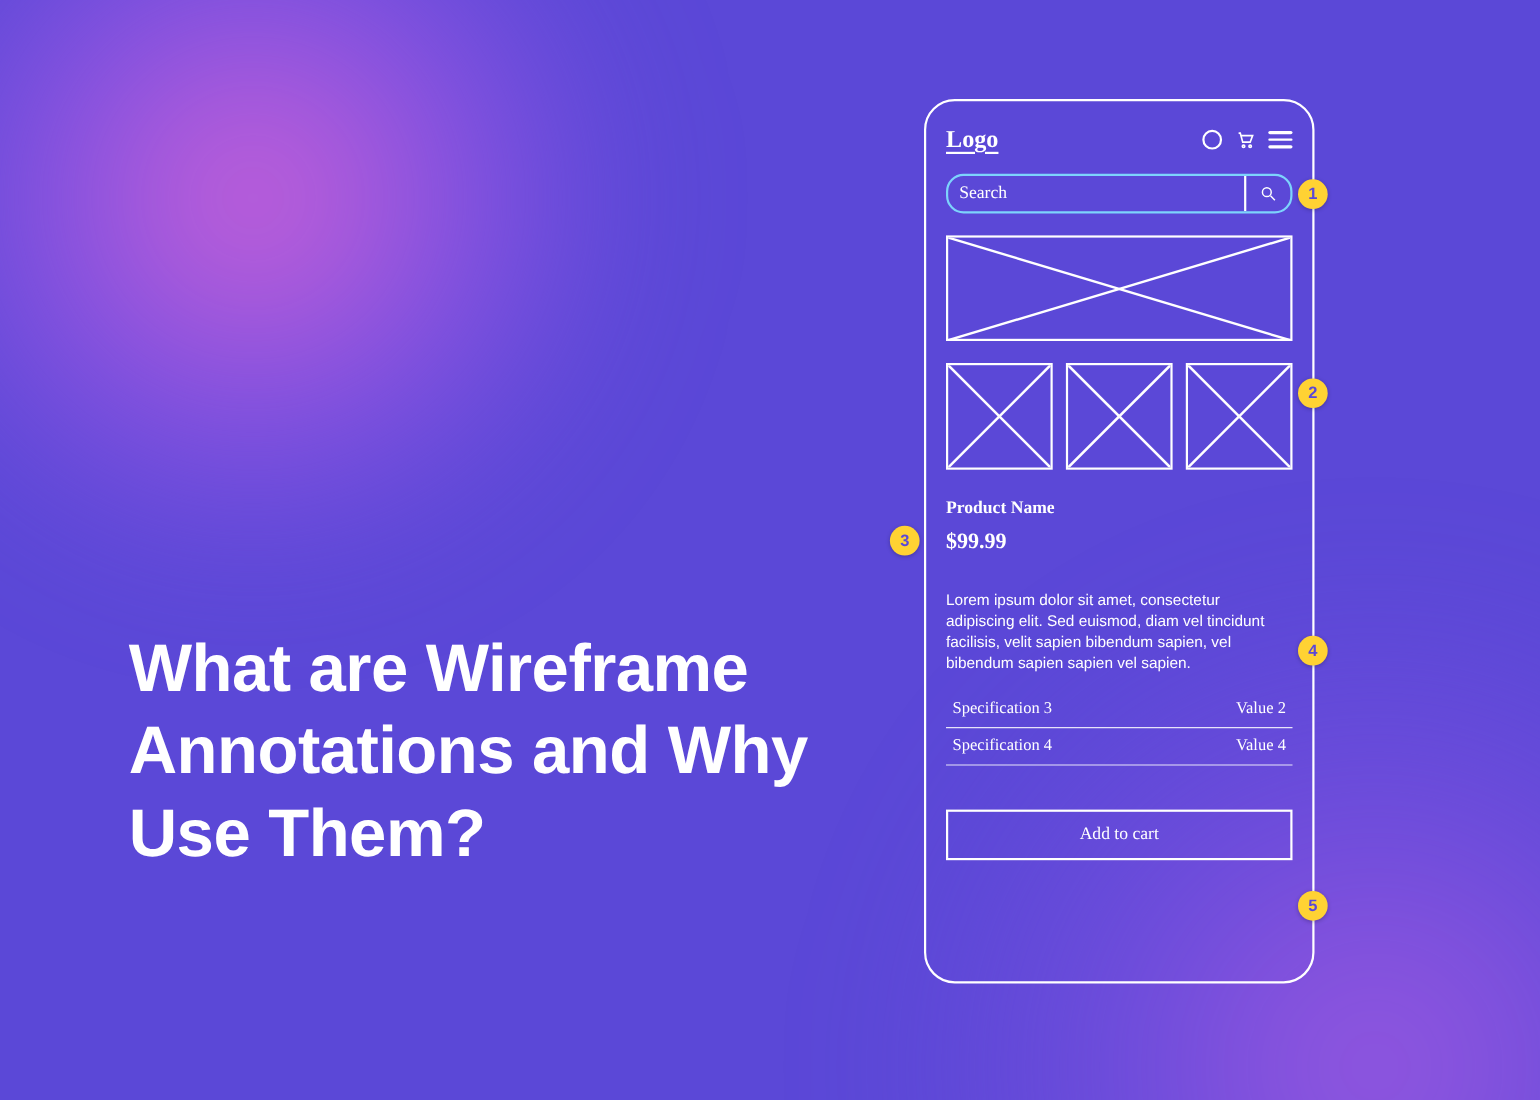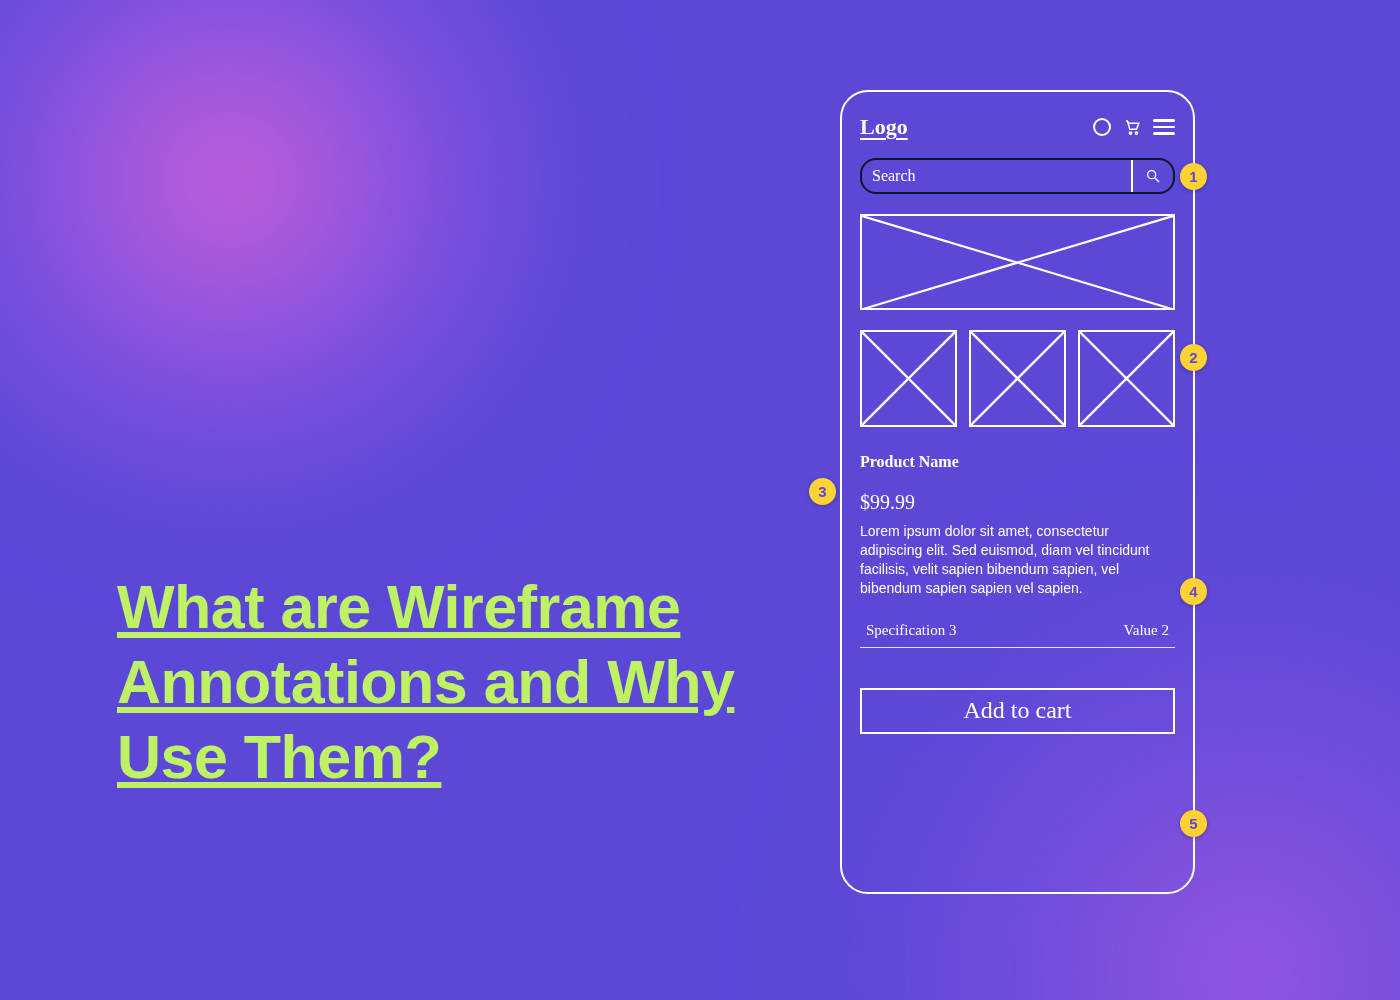--- a/index.html
+++ b/index.html
@@ -16,26 +16,25 @@
     pointer-events: none;
   }
   .glow-tl { width: 700px; height: 700px; left: -120px; top: -170px;
              background: radial-gradient(circle, rgba(226,102,214,0.85) 0%, rgba(155,88,230,0.6) 40%, rgba(91,72,215,0) 70%); }
   .glow-br { width: 900px; height: 900px; left: 800px; top: 520px;
              background: radial-gradient(circle, rgba(200,100,230,0.55) 0%, rgba(130,82,225,0.4) 40%, rgba(91,72,215,0) 70%); }
   .headline {
     position: absolute;
     left: 117px; top: 570px;
     width: 680px;
-    color: #bef264;
+    color: #ffffff;
     font-weight: 700;
     font-size: 61px;
     line-height: 1.23;
     letter-spacing: -0.5px;
-    text-decoration: underline;
   }
   .phone {
     position: absolute;
     left: 840px; top: 90px;
     width: 355px; height: 804px;
     border: 2.5px solid #ffffff;
     border-radius: 28px;
     padding: 18px 18px 22px 18px;
     color: #ffffff;
     font-family: "Comic Sans MS", "Segoe Script", cursive;
@@ -44,36 +43,36 @@
   .logo { font-weight: 700; font-size: 22px; text-decoration: underline; text-underline-offset: 4px; }
   .top-icons { display: flex; gap: 12px; align-items: center; }
   .circ { width: 18px; height: 18px; border: 2px solid #fff; border-radius: 50%; display:inline-block; }
   .cart { width: 18px; height: 18px; display:inline-block; }
   .ham  { width: 22px; height: 16px; display:inline-block; }
   .ham .bar { display:block; height:2.5px; background:#fff; margin-bottom:4px; border-radius:2px;}
   .ham .bar:last-child{margin-bottom:0;}
   .searchbar {
     margin-top: 18px;
     display:flex; align-items:stretch;
-    border: 2px solid #0f172a; border-radius: 16px;
+    border: 2px solid #7dd3fc; border-radius: 16px;
     height: 36px; overflow:hidden;
   }
   .searchbar .field { flex:1; padding: 0 10px; display:flex; align-items:center; font-size:16px; }
   .searchbar .btn { width: 42px; border-left: 2px solid #fff; display:flex; align-items:center; justify-content:center; }
   .searchbar .btn svg { width:16px; height:16px; }
   .hero-box { margin-top: 20px; border:2px solid #fff; height: 96px; position:relative; }
   .xcross { position:absolute; inset:0; }
   .thumbs { margin-top: 20px; display:flex; gap:12px; }
   .thumb { flex:1; aspect-ratio: 1/1; border:2px solid #fff; position:relative; }
   .ptitle { margin-top: 26px; font-weight:700; font-size: 16px; }
-  .pprice { margin-top: 20px; font-weight:400; font-size: 20px; }
-  .pdesc  { margin-top: 8px; font-size: 14px; line-height: 1.35; font-family: "Segoe UI", Arial, sans-serif; }
+  .pprice { margin-top: 10px; font-weight:700; font-size: 20px; }
+  .pdesc  { margin-top: 32px; font-size: 14px; line-height: 1.35; font-family: "Segoe UI", Arial, sans-serif; }
   .specs  { margin-top: 16px; }
   .spec-row { display:flex; justify-content:space-between; font-size:15px; padding: 8px 6px; border-bottom: 1px solid rgba(255,255,255,0.85); font-family: "Comic Sans MS", cursive; }
-  .cta { margin-top: 40px; border:2px solid #fff; height: 46px; display:flex; align-items:center; justify-content:center; font-size:24px; }
+  .cta { margin-top: 40px; border:2px solid #fff; height: 46px; display:flex; align-items:center; justify-content:center; font-size:16px; }
   .anno {
     position:absolute; width:27px; height:27px; border-radius:50%;
     background:#ffd233; color:#5b48d7; display:flex; align-items:center; justify-content:center;
     font-family: "Segoe UI", Arial, sans-serif; font-weight:600; font-size:15px;
     box-shadow: 0 1px 4px rgba(0,0,0,0.25);
     z-index: 5;
   }
 </style>
 </head>
 <body>
@@ -144,20 +143,24 @@
 
   <div class="ptitle">Product Name</div>
   <div class="pprice">$99.99</div>
   <div class="pdesc">Lorem ipsum dolor sit amet, consectetur adipiscing elit. Sed euismod, diam vel tincidunt facilisis, velit sapien bibendum sapien, vel bibendum sapien sapien vel sapien.</div>
 
   <div class="specs">
     <div class="spec-row">
       <span>Specification 3</span>
       <span>Value 2</span>
     </div>
+    <div class="spec-row">
+      <span>Specification 4</span>
+      <span>Value 4</span>
+    </div>
   </div>
 
   <div class="cta">Add to cart</div>
 
   <span class="anno" style="right:-14px; top:71px;">1</span>
   <span class="anno" style="right:-14px; top:252px;">2</span>
   <span class="anno" style="left:-33px;  top:386px;">3</span>
   <span class="anno" style="right:-14px; top:486px;">4</span>
   <span class="anno" style="right:-14px; top:718px;">5</span>
 </div>

